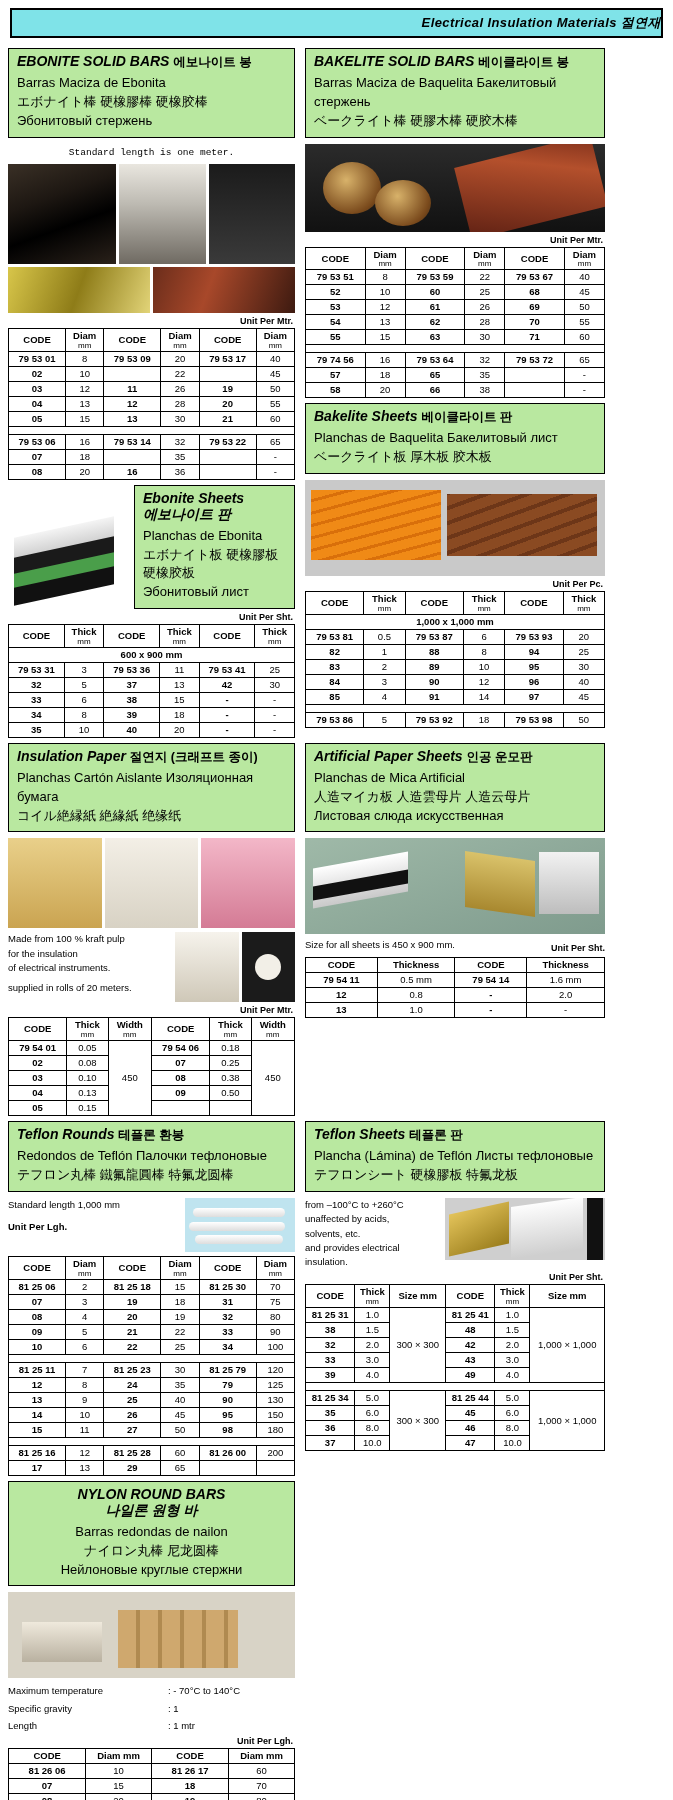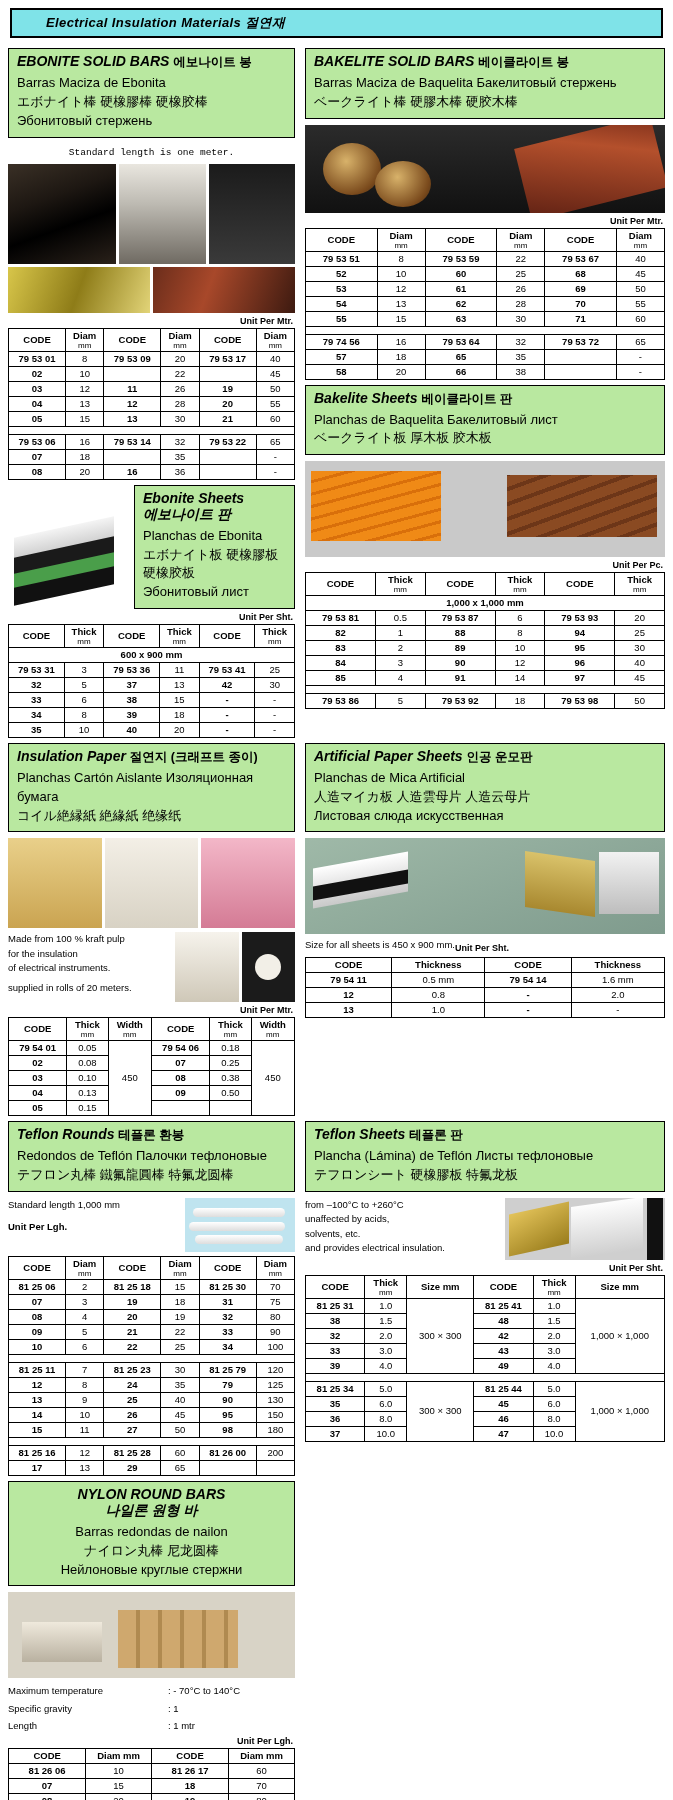--- a/index.html
+++ b/index.html
@@ -10,21 +10,21 @@
     color:#000;
     -webkit-font-smoothing:none;
   }
   .page{width:673px; height:1800px; position:relative; box-sizing:border-box; padding:8px 8px 0 8px;}
 
   
   .banner{
     border:2px solid #000;
     background:#7fe3e8;
     height:26px;
-    display:flex;align-items:center;justify-content:flex-start;
+    display:flex;align-items:center;justify-content:flex-end;
     margin:0 2px 10px 2px;
     padding-left:34px;
   }
   .banner .inner{
     font-style:italic;font-weight:bold;font-size:13px;letter-spacing:.4px;
   }
 
   
   .hbox{
     border:1.5px solid #000;
@@ -32,21 +32,21 @@
     padding:4px 8px 6px 8px;
     box-sizing:border-box;
   }
   .hbox .t1{font-style:italic;font-weight:bold;font-size:14px;}
   .hbox .t1 .kr{font-style:normal;font-weight:bold;font-size:12.5px;}
   .hbox .t2{font-size:13px;margin-top:3px;line-height:1.45;}
 
   
   .cols{display:flex;gap:10px;}
   .colL{width:287px;}
-  .colR{width:360px;}
+  .colR{width:300px;}
 
   
   table.t{
     border-collapse:collapse;
     width:100%;
     font-size:9.5px;
   }
   table.t th,table.t td{
     border:1px solid #000;
     text-align:center;
@@ -598,21 +598,21 @@
         </div>
       </div>
 
       <div class="mica-img mt6">
         <div class="mi1"></div>
         <div class="mi2"></div>
         <div class="mi3"></div>
         <div class="mi4"></div>
       </div>
 
-      <div style="display:flex;align-items:flex-end;margin-top:4px;">
+      <div style="display:flex;justify-content:space-between;align-items:flex-end;margin-top:4px;">
         <div class="note">Size for all sheets is 450 x 900 mm.</div>
         <div class="unit" style="margin:0;">Unit Per Sht.</div>
       </div>
 
       <table class="t mt4">
         <tbody>
             <tr>
           <th style="width:24%">CODE</th>
           <th style="width:26%">Thickness</th>
           <th style="width:24%">CODE</th>

